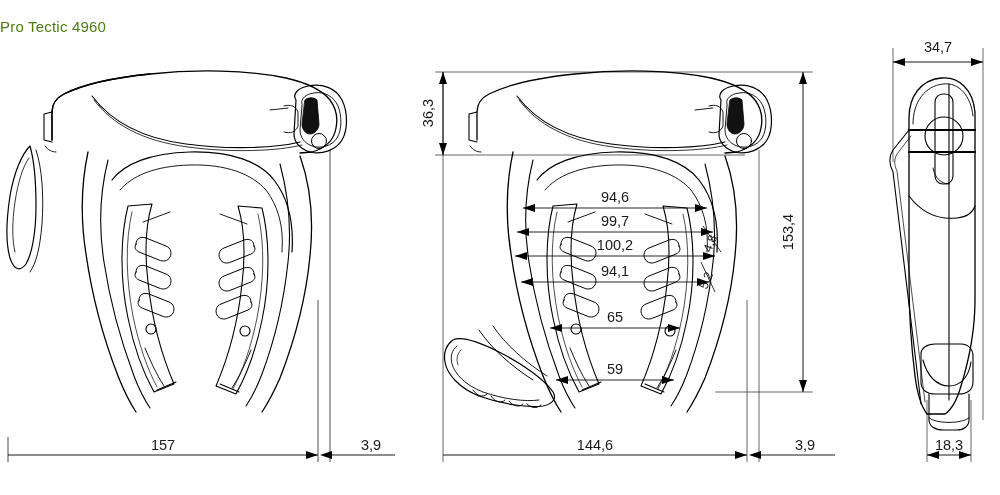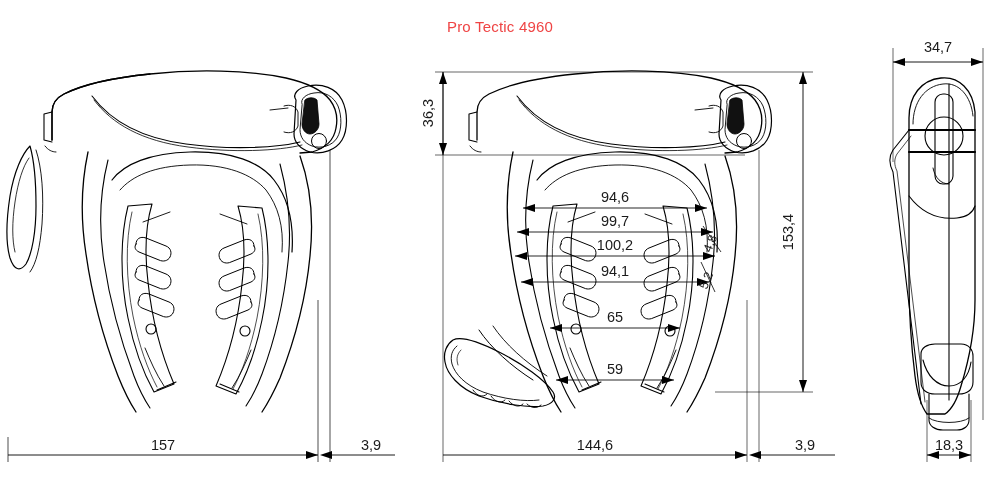--- a/index.html
+++ b/index.html
@@ -12,23 +12,22 @@
   }
   #sheet {
     position: relative;
     width: 1000px; height: 495px;
     background: #ffffff;
   }
   #title {
     position: absolute;
     left: 0; top: 18px;
     width: 1000px;
-    text-align: center;
     font-size: 15px;
-    color: #ef4444;
+    color: #4d7c0f;
     letter-spacing: 0.2px;
     white-space: nowrap;
   }
   #title .t { display: inline-block; }
   svg.view { position: absolute; display: block; }
   #view-left   { left: 0;   top: 0; }
   #view-middle { left: 415px; top: 0; }
   #view-right  { left: 865px; top: 0; }
 
   .dimtext {

